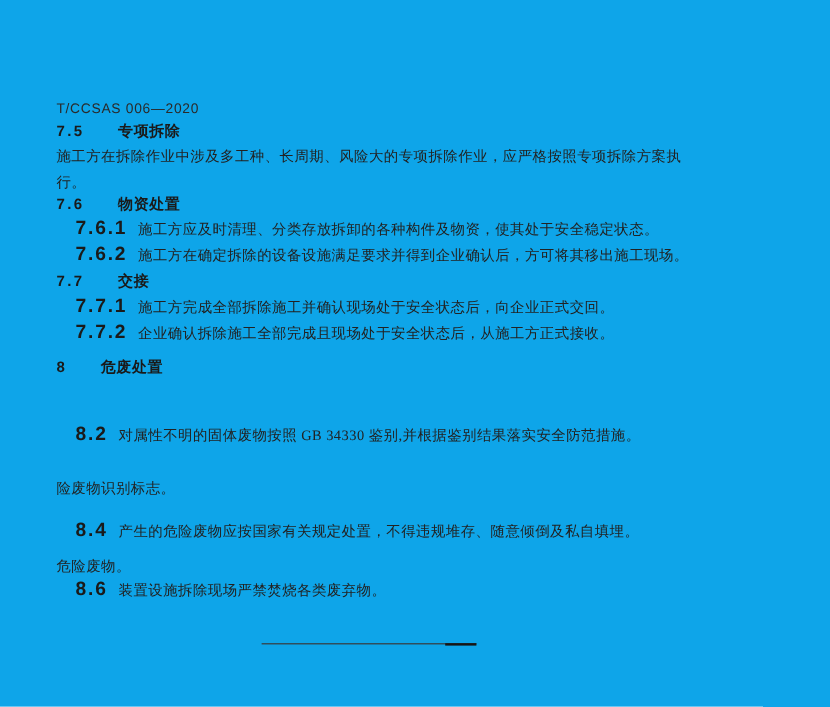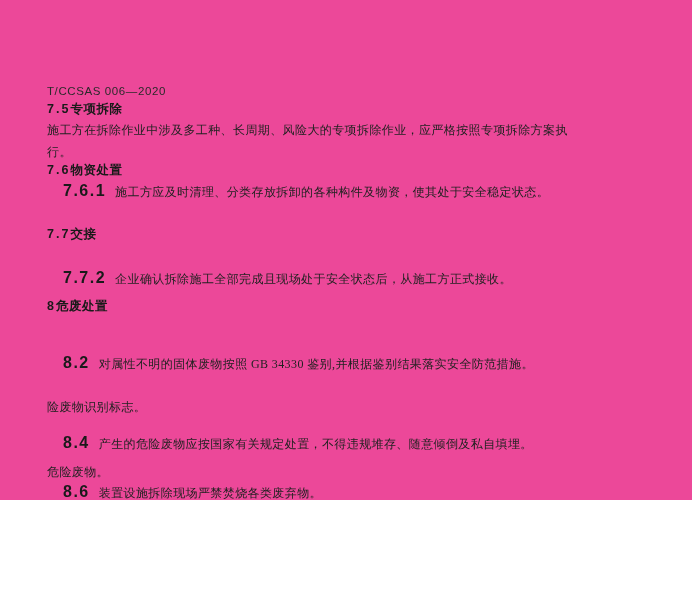--- a/index.html
+++ b/index.html
@@ -1,21 +1,21 @@
 <!DOCTYPE html>
 <html><head>
 <meta charset="utf-8">
 <style>
   * { margin: 0; padding: 0; box-sizing: border-box; }
   html, body { background: #ffffff; }
   .page {
     position: relative;
     width: 692px;
-    height: 500px;
-    background: #ec4899;
+    height: 589px;
+    background: #0ea5e9;
     overflow: hidden;
     font-family: "Liberation Serif", "DejaVu Serif", serif;
     color: #1e1e1e;
   }
   .line {
     position: absolute;
     left: 47px;
     font-size: 12px;
     line-height: 14px;
     letter-spacing: 0.4px;
@@ -31,21 +31,21 @@
   .heading {
     font-family: "Liberation Sans", "DejaVu Sans", sans-serif;
     font-weight: bold;
     font-size: 12.5px;
     letter-spacing: 0.5px;
     color: #1a1a1a;
   }
   .heading .h-num {
     display: inline-block;
     letter-spacing: 2px;
-    margin-right: 0;
+    margin-right: 28px;
   }
   .clause .c-num {
     display: inline-block;
     font-family: "Liberation Sans", "DejaVu Sans", sans-serif;
     font-weight: 600;
     font-size: 16px;
     letter-spacing: 1.5px;
     margin-right: 9px;
     color: #1a1a1a;
     margin-left: 16px;
@@ -84,23 +84,29 @@
   </div>
   <div class="line" style="top:123px">施工方在拆除作业中涉及多工种、长周期、风险大的专项拆除作业，应严格按照专项拆除方案执</div>
   <div class="line" style="top:145px">行。</div>
 
   <div class="line heading" style="top:163px">
     <span class="h-num">7.6</span><span>物资处置</span>
   </div>
   <div class="line clause" style="top:184px">
     <span class="c-num">7.6.1</span><span>施工方应及时清理、分类存放拆卸的各种构件及物资，使其处于安全稳定状态。</span>
   </div>
+  <div class="line clause" style="top:206px">
+    <span class="c-num">7.6.2</span><span>施工方在确定拆除的设备设施满足要求并得到企业确认后，方可将其移出施工现场。</span>
+  </div>
 
   <div class="line heading" style="top:227px">
     <span class="h-num">7.7</span><span>交接</span>
+  </div>
+  <div class="line clause" style="top:249px">
+    <span class="c-num">7.7.1</span><span>施工方完成全部拆除施工并确认现场处于安全状态后，向企业正式交回。</span>
   </div>
   <div class="line clause" style="top:271px">
     <span class="c-num">7.7.2</span><span>企业确认拆除施工全部完成且现场处于安全状态后，从施工方正式接收。</span>
   </div>
 
   <div class="line heading" style="top:299px">
     <span class="h-num">8</span><span>危废处置</span>
   </div>
   <div class="line clause" style="top:356px">
     <span class="c-num">8.2</span><span>对属性不明的固体废物按照 GB 34330 鉴别,并根据鉴别结果落实安全防范措施。</span>

